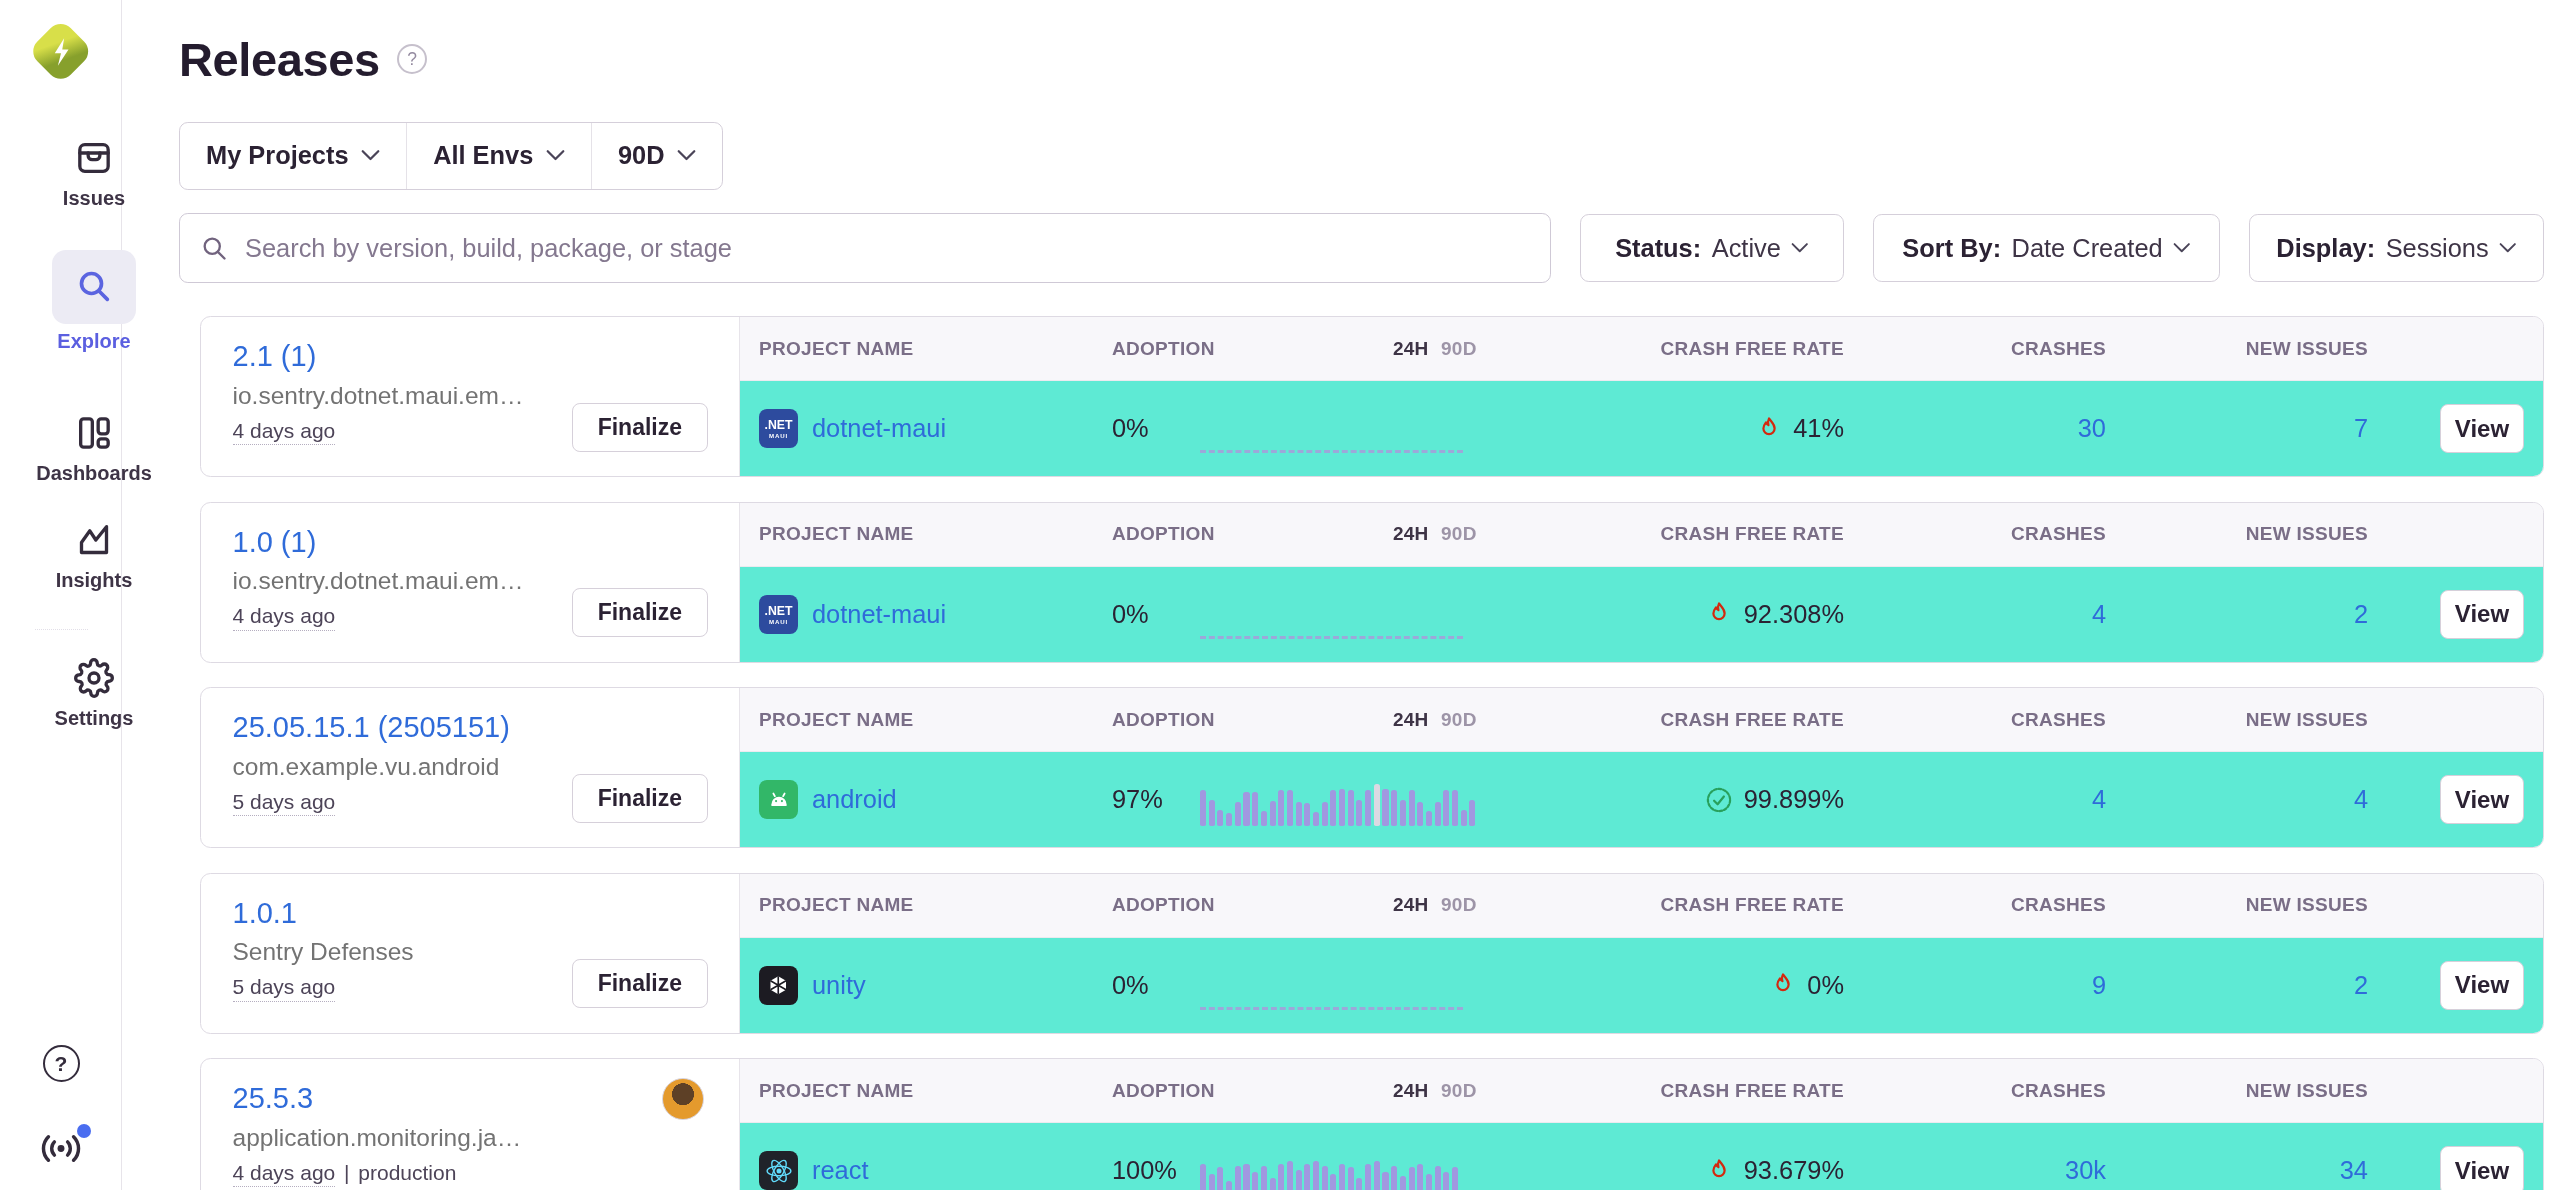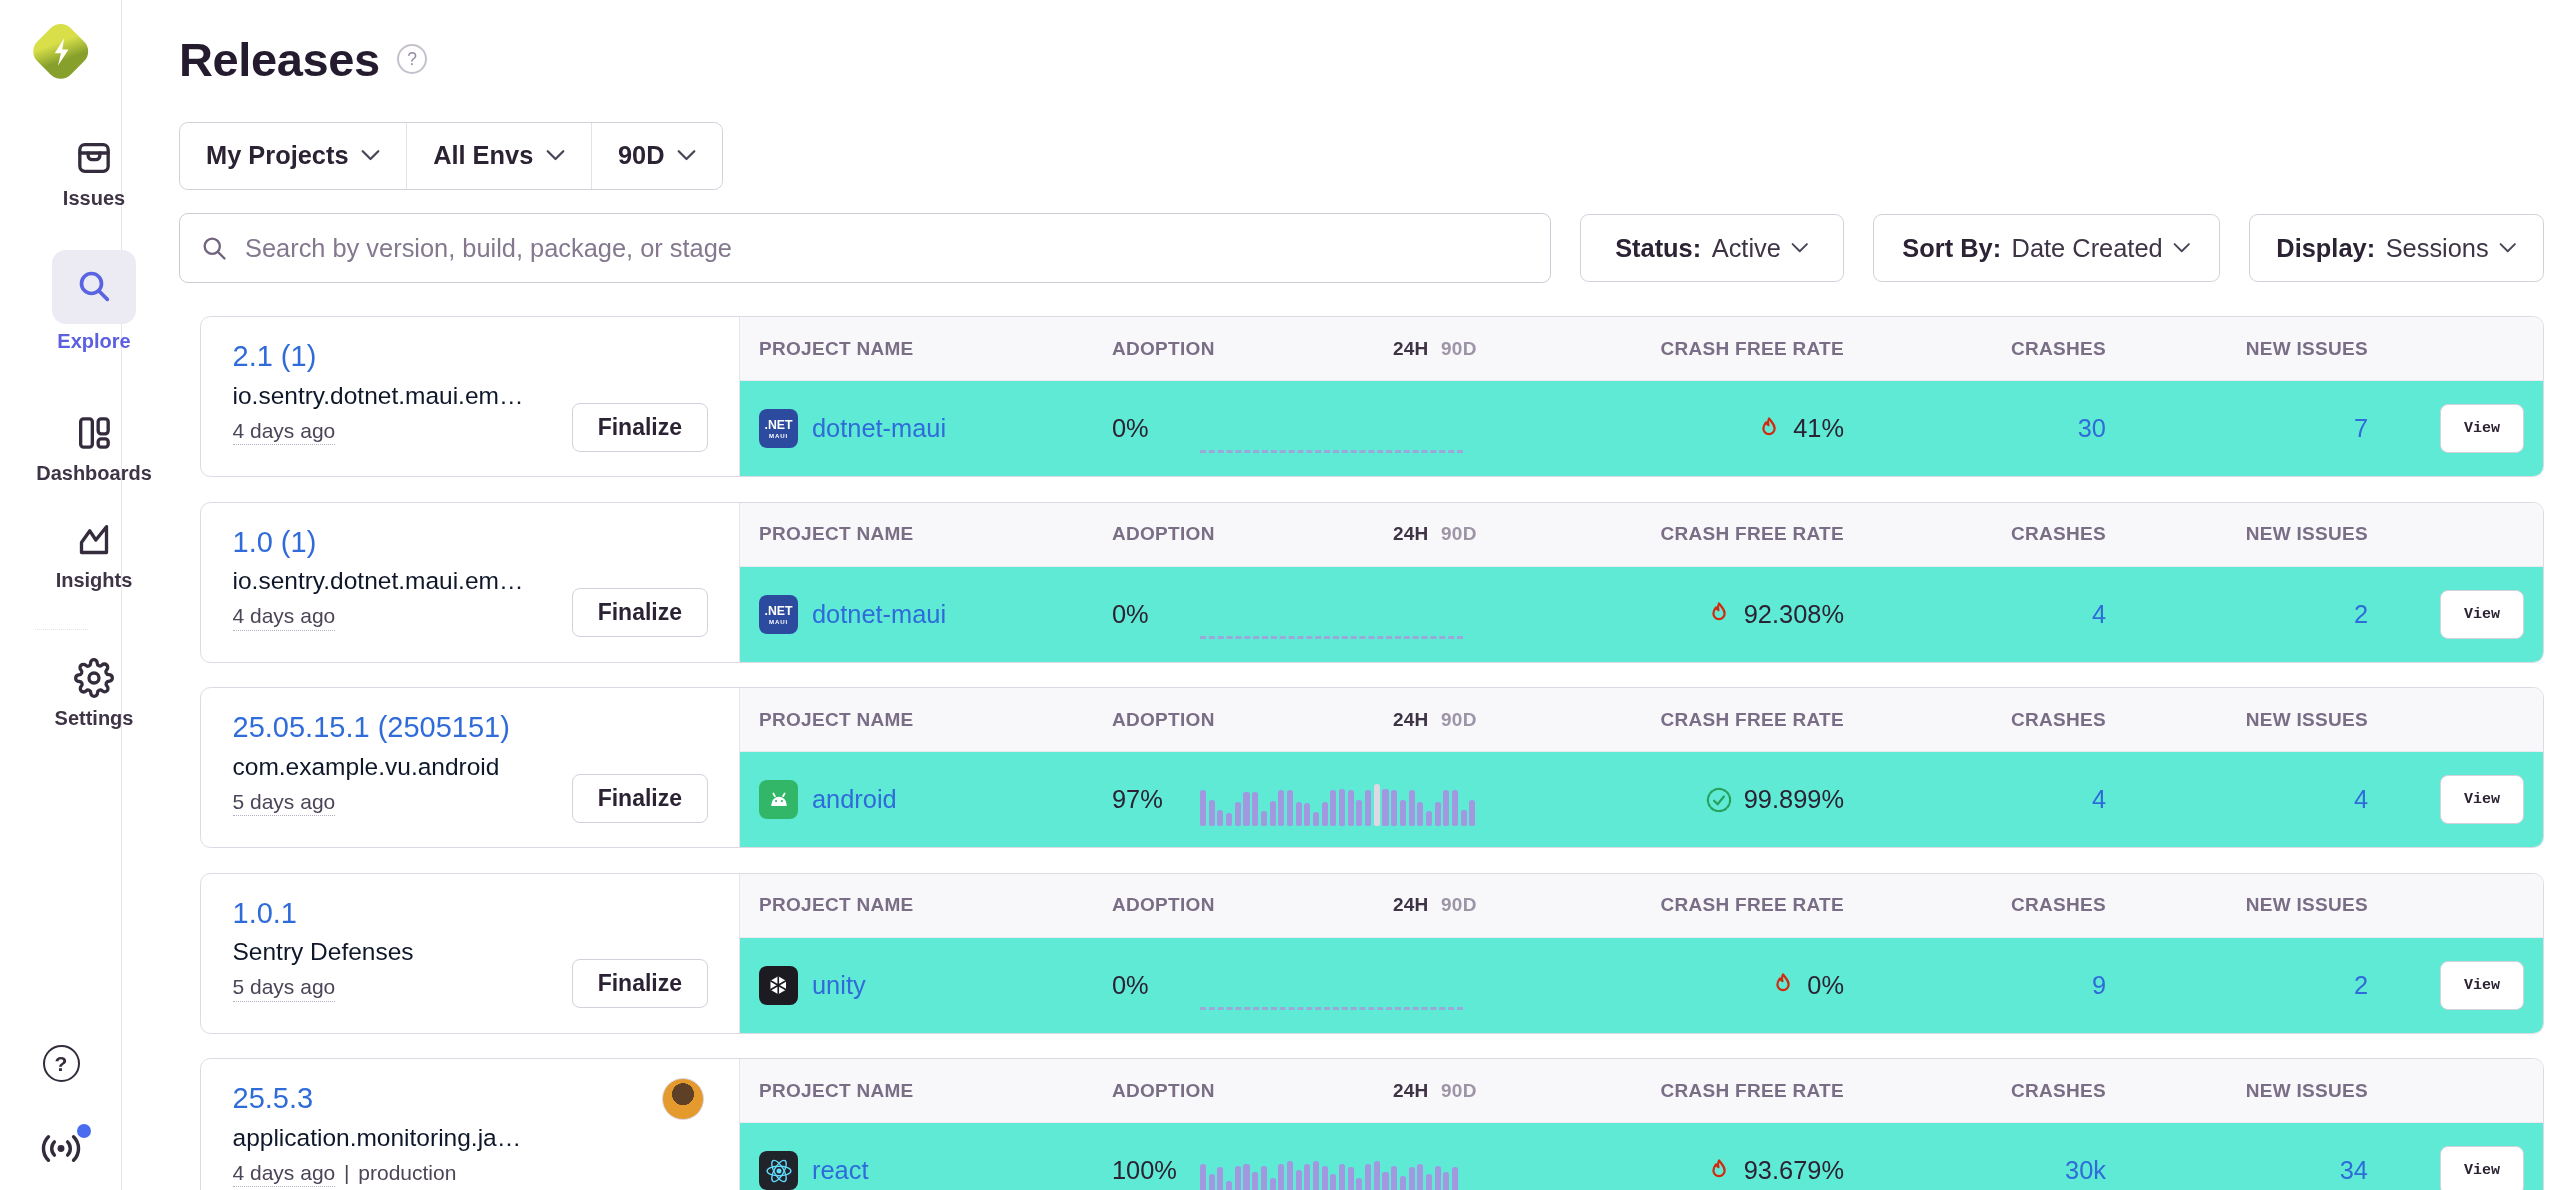--- a/index.html
+++ b/index.html
@@ -53,21 +53,21 @@
   .drop-btn .val { font-weight:400; color:#3e3446; }
   .drop-btn.status { width:264px; } .drop-btn.sort { width:347px; } .drop-btn.display { width:295px; }
 
   
   .release-list { display:flex; flex-direction:column; gap:24.5px; }
   .card { display:flex; border:1.3px solid #dedae3; border-radius:10.5px; height:161px;
     overflow:hidden; background:#fff;margin-left:21px; }
   .card-left { position:relative; width:539px; flex:none; border-right:1.3px solid #e7e4ea;
     padding:23px 31.5px 0 31.5px; }
   .version-link { font-size:29px; font-weight:500; color:#2f6bd9; cursor:pointer; }
-  .pkg { font-size:24.5px; color:#0f172a; margin-top:8.8px; }
+  .pkg { font-size:24.5px; color:#737373; margin-top:8.8px; }
   .date-line { font-size:21px; color:#4d4458; margin-top:8.8px; display:flex; align-items:baseline; gap:8.8px; }
   .date-dotted { border-bottom:1.8px dotted #b5aec0; padding-bottom:1.8px; cursor:default; }
   .finalize-btn { position:absolute; right:31.5px; bottom:24.5px; height:49px; padding:0 24.5px;
     border:1.3px solid #d6d0da; border-radius:7.9px; background:#fff; font-size:23px; font-weight:700;
     color:#2b2233; cursor:pointer; font-family:"Liberation Sans",sans-serif; }
   .avatar { position:absolute; right:35px; top:19px; width:42px; height:42px; border-radius:50%;
     background:radial-gradient(circle at 50% 38%, #5d4026 0 34%, #e49a2d 35%);
     border:1.8px solid #d8d3dc; }
 
   .card-right { flex:1; display:flex; flex-direction:column; }
@@ -87,21 +87,21 @@
   .chart-cell { position:relative; height:95px; }
   .bars { position:absolute; left:0; bottom:21px; display:flex; align-items:flex-end; gap:2.6px; height:42px; }
   .bar { width:6.1px; background:#a198e0; border-radius:2.6px 2.6px 1.8px 1.8px; }
   .bar.ghost { background:#dcd9e2; }
   .dash-line { position:absolute; left:0; bottom:23px; width:263px; border-top:3.5px dashed #a79ddb; opacity:0.85; }
   .cfr-cell { display:flex; align-items:center; justify-content:flex-end; gap:10.5px;
     font-size:25.4px; color:#2b2233; }
   .num-link { font-size:25.4px; color:#2f6bd9; cursor:pointer; }
   .view-cell { justify-self:end; padding-right:19px; }
   .view-btn { width:84px; height:49px; border:1.3px solid #d6d0da; border-radius:7.9px; background:#fff;
-    font-size:15px; font-weight:700; color:#2b2233; cursor:pointer; font-family:Liberation Mono, monospace; }
+    font-size:24px; font-weight:700; color:#2b2233; cursor:pointer; font-family:Liberation Sans, sans-serif; }
 </style>
 </head>
 <body>
 
 <nav class="sidebar">
   <div class="logo">
     <div class="logo-diamond"></div>
     <div class="logo-bolt">
       <svg width="26" height="30" viewBox="0 0 20 24">
           <path d="M12.5 1 5 13h5l-2.5 10L16 10h-5z" fill="#fff"></path>

